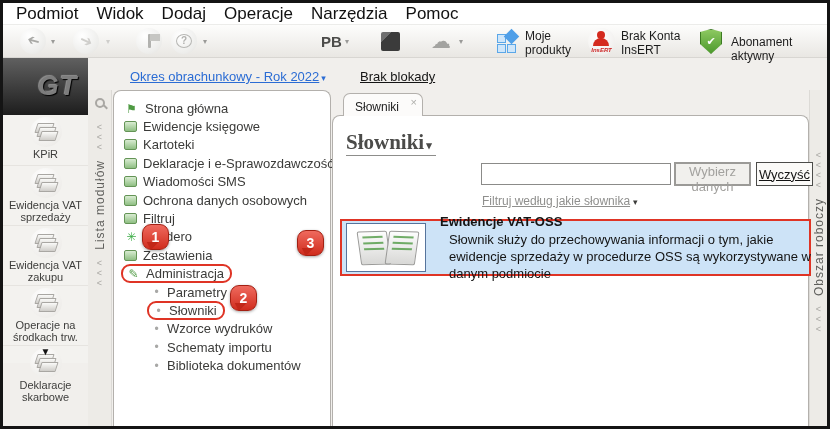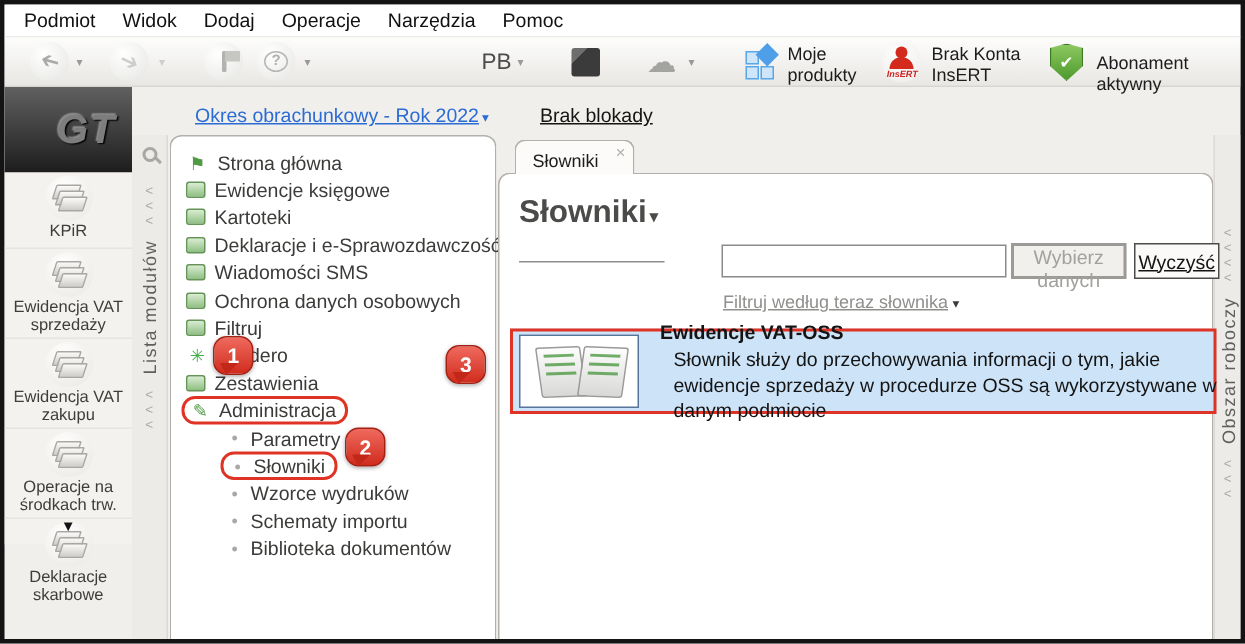--- a/index.html
+++ b/index.html
@@ -4,34 +4,34 @@
 <style>
   * { margin:0; padding:0; box-sizing:border-box; }
   html,body { background:#888; }
   body { font-family:"Liberation Sans", sans-serif; }
   .window { position:relative; width:830px; height:429px; background:#141414; overflow:hidden; }
   .inner  { position:absolute; left:3px; top:3px; width:824px; height:423px; background:#f1efec; overflow:hidden; }
 
   
   .menubar { position:absolute; left:0; top:0; width:100%; height:22px; background:#ffffff;
              display:flex; align-items:center; padding-left:4px; border-bottom:1px solid #ececea; }
-  .menubar span { font-size:13px; color:#111; padding:0 9px; cursor:default; }
+  .menubar span { font-size:17px; color:#111; padding:0 9px; cursor:default; }
 
   
   .toolbar { position:absolute; left:0; top:22px; width:100%; height:33px;
              background:linear-gradient(#fdfdfc,#e9e7e3); border-bottom:1px solid #d8d6d2; }
   .tb-circle { position:absolute; top:3px; width:26px; height:26px; border-radius:50%;
                background:radial-gradient(circle at 35% 30%, #ffffff 0%, #ededeb 70%, #e2e0dc 100%);
                display:flex; align-items:center; justify-content:center; }
   .tb-caret { position:absolute; top:12px; font-size:8px; color:#9a9a98; }
   .arr { font-size:15px; color:#a9a9a6; display:inline-block; }
   .arr.dim { color:#cfcecb; }
   .helpbub { width:16px; height:14px; border:1.5px solid #b7b7b4; border-radius:50%;
              color:#b2b2af; font-size:10px; font-weight:bold; text-align:center; line-height:11px; }
-  .pbtext { position:absolute; left:318px; top:8px; font-size:15px; font-weight:normal; color:#4c4c4a; }
+  .pbtext { position:absolute; left:318px; top:8px; font-size:15px; font-weight:bold; color:#4c4c4a; }
   .cube { position:absolute; left:378px; top:7px; width:19px; height:19px;
           background:linear-gradient(135deg,#6e6e6e 0 28%,#3b3b3b 28% 100%); border-radius:2px; }
   .cloud { position:absolute; left:428px; top:4px; font-size:20px; color:#a3a3a0; }
   .prodicon { position:absolute; left:494px; top:6px; width:21px; height:21px; }
   .prodicon i { position:absolute; width:9px; height:9px; background:#cfe6fa; border:1.5px solid #5aa7e8; }
   .prodicon i:nth-child(1){left:0;top:3px;} .prodicon i:nth-child(2){left:0;top:13px;} .prodicon i:nth-child(3){left:10px;top:13px;}
   .prodicon b { position:absolute; left:9px; top:0; width:11px; height:11px; background:#4f9fe8; transform:rotate(45deg); }
   .tb-label { position:absolute; font-size:12px; color:#1c1c1c; line-height:14px; }
   .inscircle { position:absolute; left:585px; top:3px; width:27px; height:27px; border-radius:50%;
                background:radial-gradient(circle at 40% 30%, #fff, #eceae7); }
@@ -91,21 +91,21 @@
   .red-outline .ticon { margin-right:5px; }
 
   
   .tab { position:absolute; left:340px; top:90px; width:80px; height:23px; background:#fcfbfa;
          border:1px solid #b3b0ac; border-bottom:none; border-radius:7px 7px 0 0; z-index:3;
          font-size:12px; color:#1c1c1c; padding:6px 0 0 11px; cursor:pointer; }
   .tab-close { position:absolute; right:5px; top:2px; font-size:11px; color:#aeaeab; cursor:pointer; }
   .main-panel { position:absolute; left:329px; top:112px; width:477px; height:311px; background:#ffffff;
                 border:1px solid #b3b0ac; border-bottom:none; border-radius:8px 8px 0 0; z-index:2; }
   .page-title { position:absolute; left:13px; top:14px; font-size:21px; font-weight:bold; color:#4b4b49;
-                border-bottom:1px solid #8d8d8b; padding:0 4px 20px 0; cursor:pointer; }
+                border-bottom:1px solid #8d8d8b; padding:0 4px 0 0; cursor:pointer;font-family:Liberation Serif, serif; }
   .page-title .caret { font-size:11px; color:#4b4b49; margin-left:2px; }
   .search-input { position:absolute; left:148px; top:47px; width:190px; height:22px;
                   border:1px solid #8b8b89; font-size:13px; padding:0 4px; background:#fff; }
   .btn-choose { position:absolute; left:341px; top:46px; width:77px; height:24px;
                 background:#f1f0ed; border:2px solid #9b9a97; color:#a2a19e; font-size:13px;
                 font-family:"Liberation Sans",sans-serif; }
   .btn-clear { position:absolute; left:423px; top:46px; width:57px; height:24px;
                background:#fbfaf8; border:1px solid #4b4b49; color:#141414; font-size:13px;
                text-decoration:underline; font-family:"Liberation Sans",sans-serif; cursor:pointer; }
   .filter-link { position:absolute; left:149px; top:78px; font-size:12px; color:#8f8f8d;
@@ -330,21 +330,21 @@
     <div class="tab">
       <span>Słowniki</span>
       <span class="tab-close">×</span>
     </div>
 
     <div class="main-panel">
       <div class="page-title"><span>Słowniki</span><span class="caret">▾</span></div>
       <input class="search-input" type="text" value="" style="">
       <button class="btn-choose">Wybierz danych</button>
       <button class="btn-clear">Wyczyść</button>
-      <span class="filter-link"><span>Filtruj według teraz słownika</span><span class="caret">▾</span></span>
+      <span class="filter-link"><span>Filtruj według jakie słownika</span><span class="caret">▾</span></span>
 
       <div class="result-row">
         <div class="result-iconbox">
           <div class="bookpage l">
               <span></span>
               <span></span>
               <span></span>
             </div>
           <div class="bookpage r">
               <span></span>

